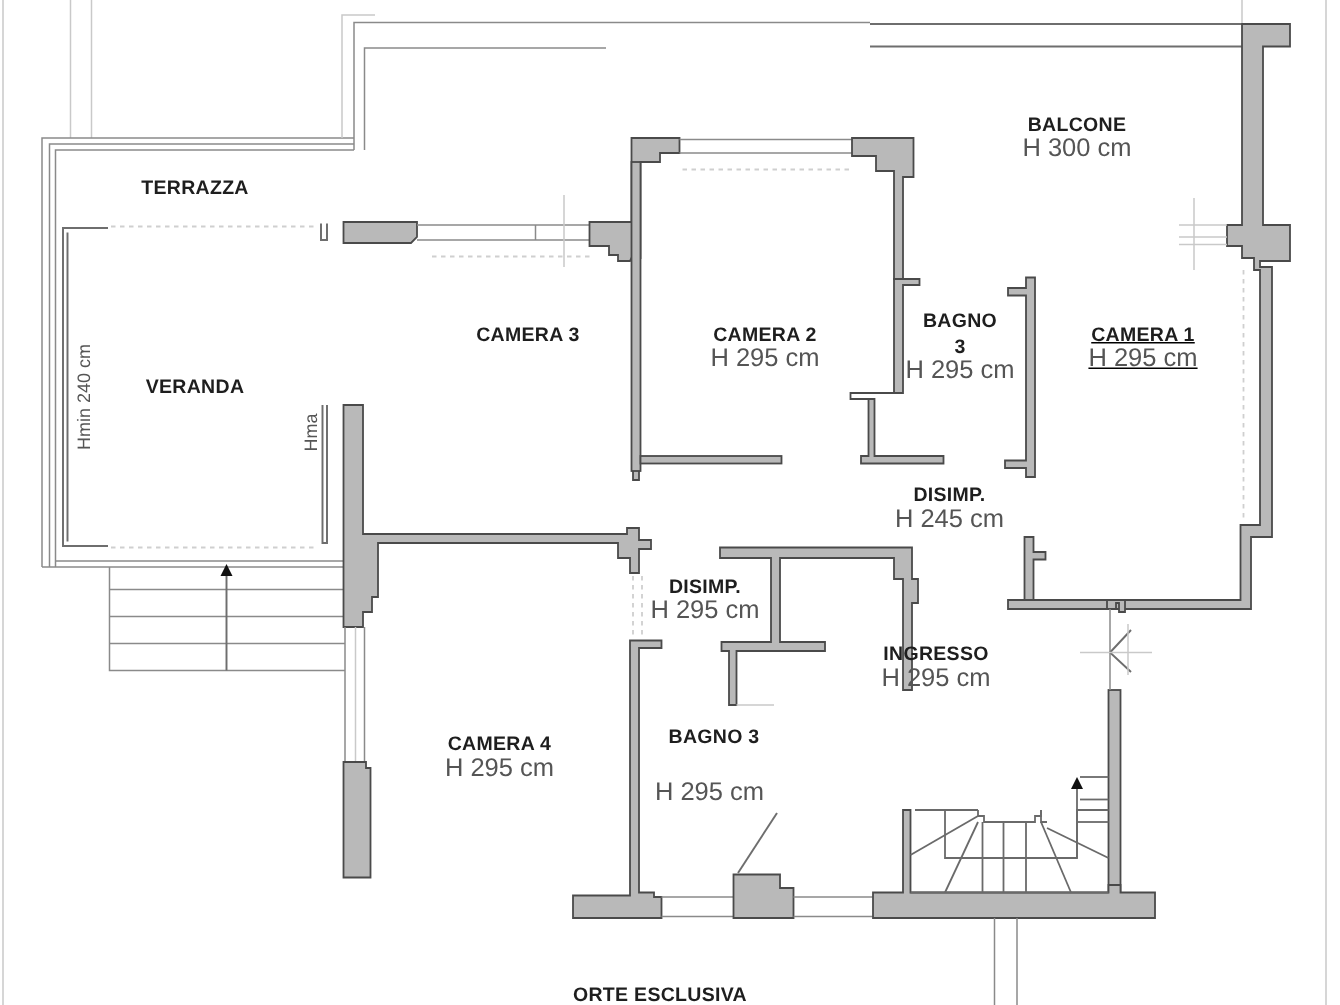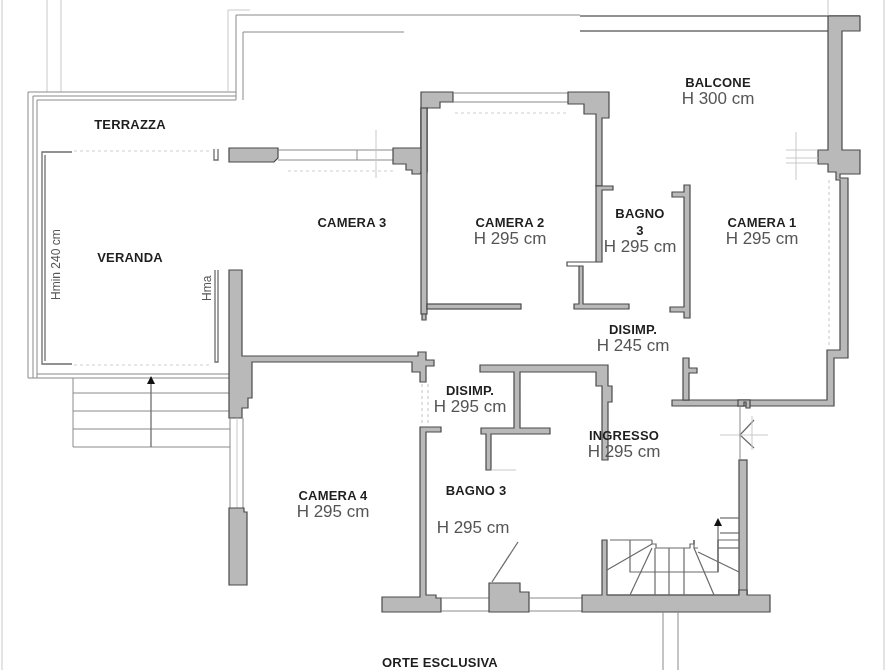--- a/index.html
+++ b/index.html
@@ -169,21 +169,21 @@
     </div>
     <div class="lbl" style="left: 510px; top: 214px;">
       <span class="name">CAMERA 2</span>
       <span class="h">H 295 cm</span>
     </div>
     <div class="lbl" style="left: 640px; top: 205px;">
       <span class="name">BAGNO</span>
       <span class="name">3</span>
       <span class="h">H 295 cm</span>
     </div>
-    <div class="lbl" style="left: 762px; top: 214px;">
+    <div class="lbl" style="left: 762px; top: 214px; text-decoration: underline;">
       <span class="name">CAMERA 1</span>
       <span class="h">H 295 cm</span>
     </div>
     <div class="lbl" style="left: 718px; top: 74px;">
       <span class="name">BALCONE</span>
       <span class="h">H 300 cm</span>
     </div>
     <div class="lbl" style="left: 633px; top: 321px;">
       <span class="name">DISIMP.</span>
       <span class="h">H 245 cm</span>

